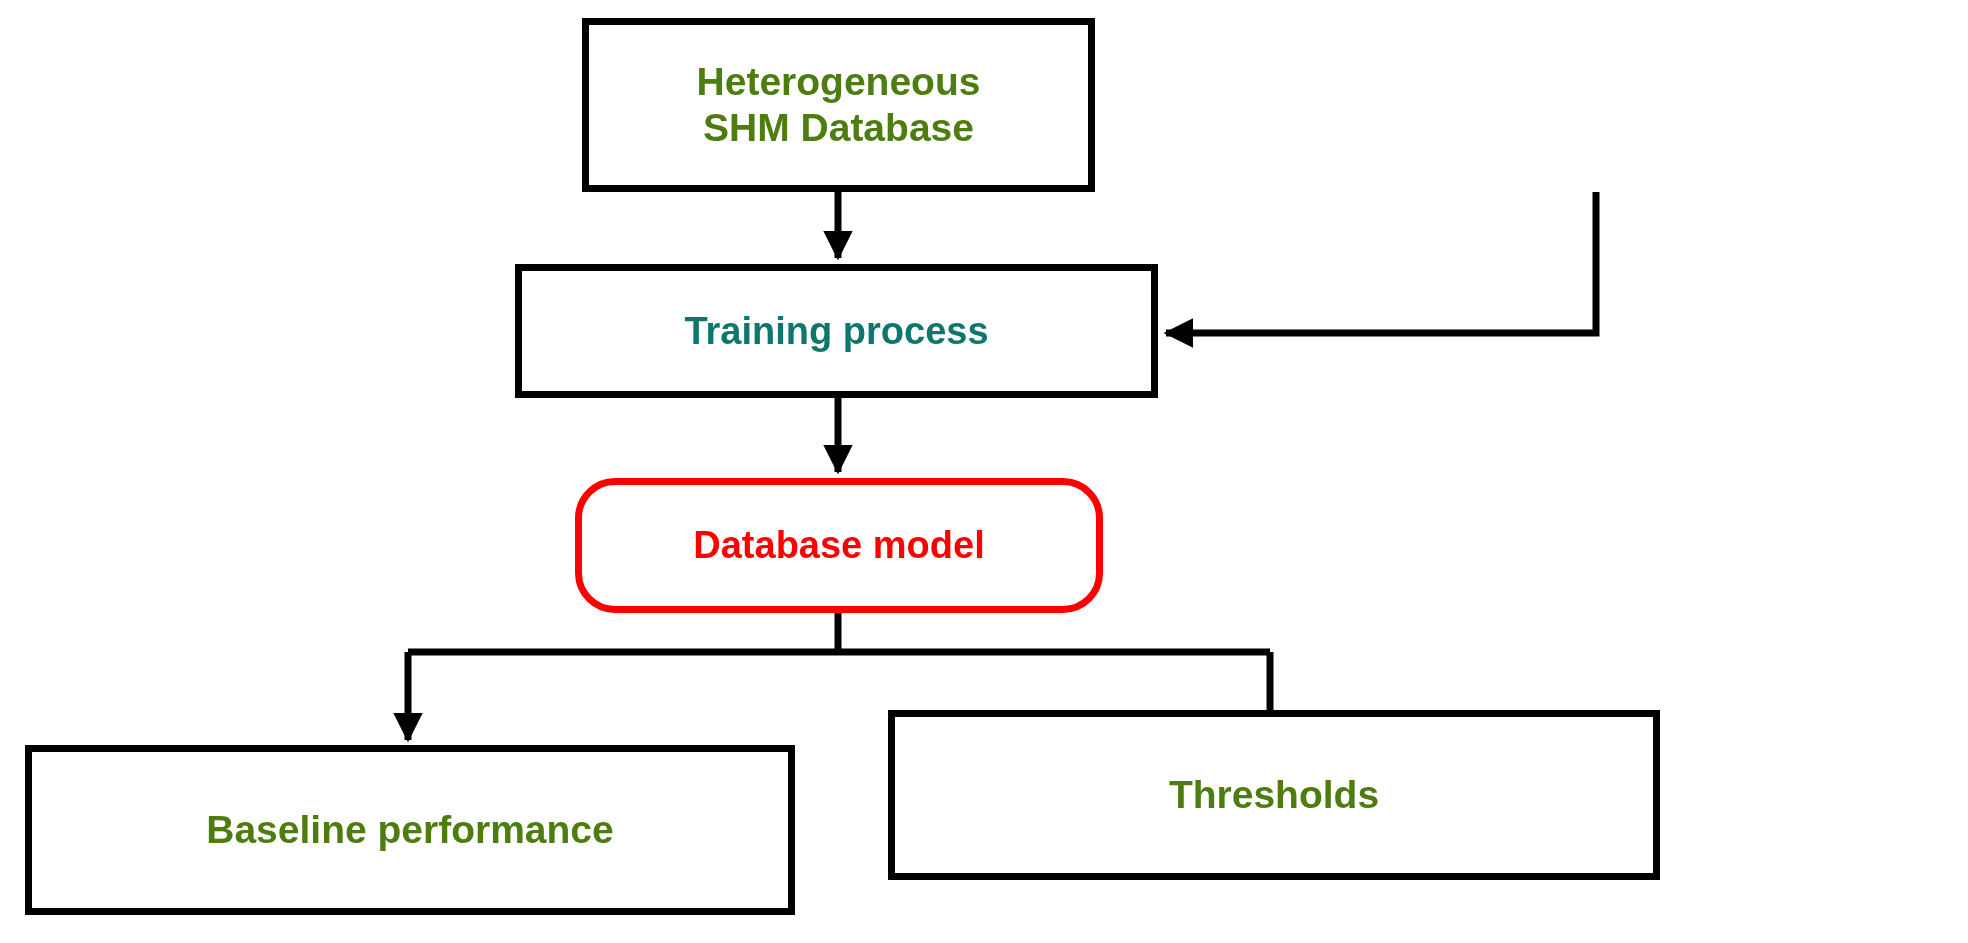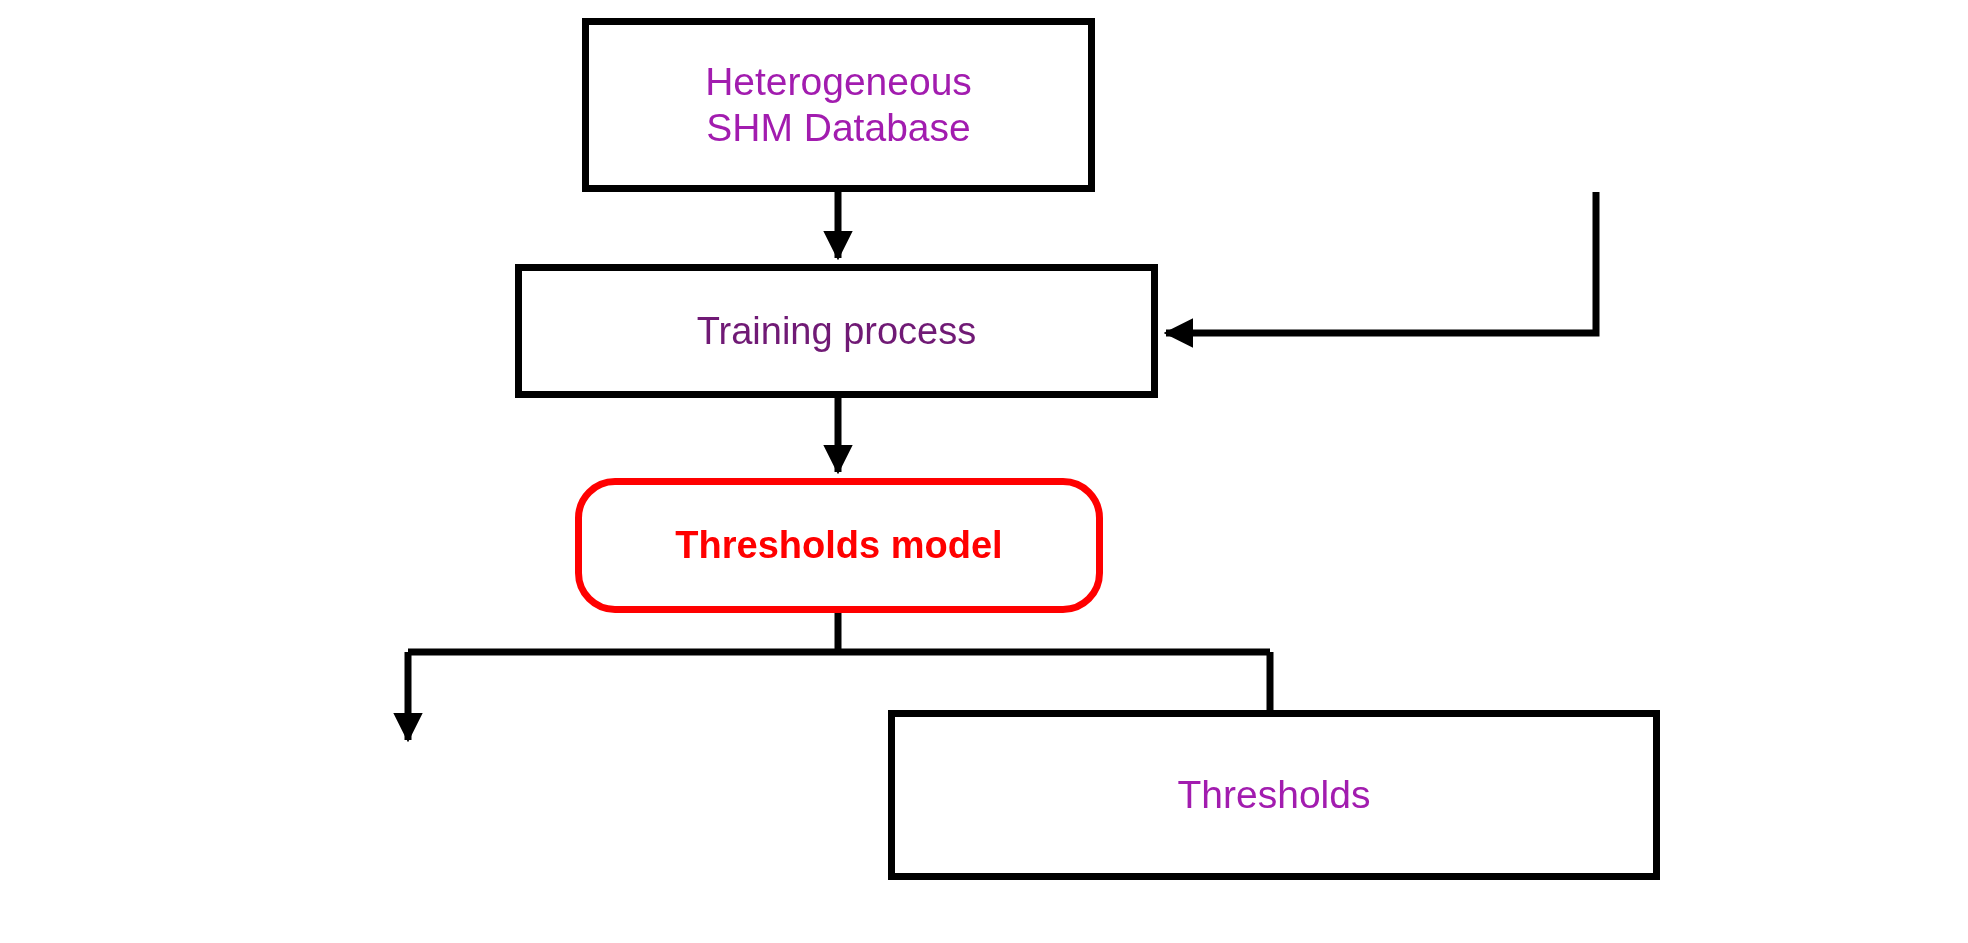--- a/index.html
+++ b/index.html
@@ -39,26 +39,26 @@
   .node-rounded {
     border: 7px solid #ff0000;
     border-radius: 40px;
   }
   .label {
     display: block;
     white-space: pre-line;
     padding: 0 10px;
   }
   .label-bold {
-    font-weight: normal;
-    color: #a21caf;
+    font-weight: bold;
+    color: #4d7c0f;
   }
   .label-regular {
-    font-weight: normal;
-    color: #701a75;
+    font-weight: bold;
+    color: #0f766e;
   }
   .label-red-bold {
     font-weight: bold;
     color: #ff0000;
   }
   
   #node-database   { left: 582px;  top: 18px;  width: 513px; height: 174px; font-size: 39px; }
   #node-algorithms { left: 1245px; top: 18px;  width: 690px; height: 174px; font-size: 39px; }
   #node-training   { left: 515px;  top: 264px; width: 643px; height: 134px; font-size: 38px; }
   #node-surrogate  { left: 575px;  top: 478px; width: 528px; height: 135px; font-size: 38px; }
@@ -107,21 +107,24 @@
     <span class="label label-bold">Heterogeneous
 SHM Database</span>
   </div>
 
 
   <div class="node node-rect" id="node-training">
     <span class="label label-regular">Training process</span>
   </div>
 
   <div class="node node-rounded" id="node-surrogate">
-    <span class="label label-red-bold">Thresholds model</span>
+    <span class="label label-red-bold">Database model</span>
   </div>
 
+  <div class="node node-rect" id="node-baseline">
+    <span class="label label-bold">Baseline performance</span>
+  </div>
 
   <div class="node node-rect" id="node-thresholds">
     <span class="label label-bold">Thresholds</span>
   </div>
 
 </div>
 
 </body></html>

